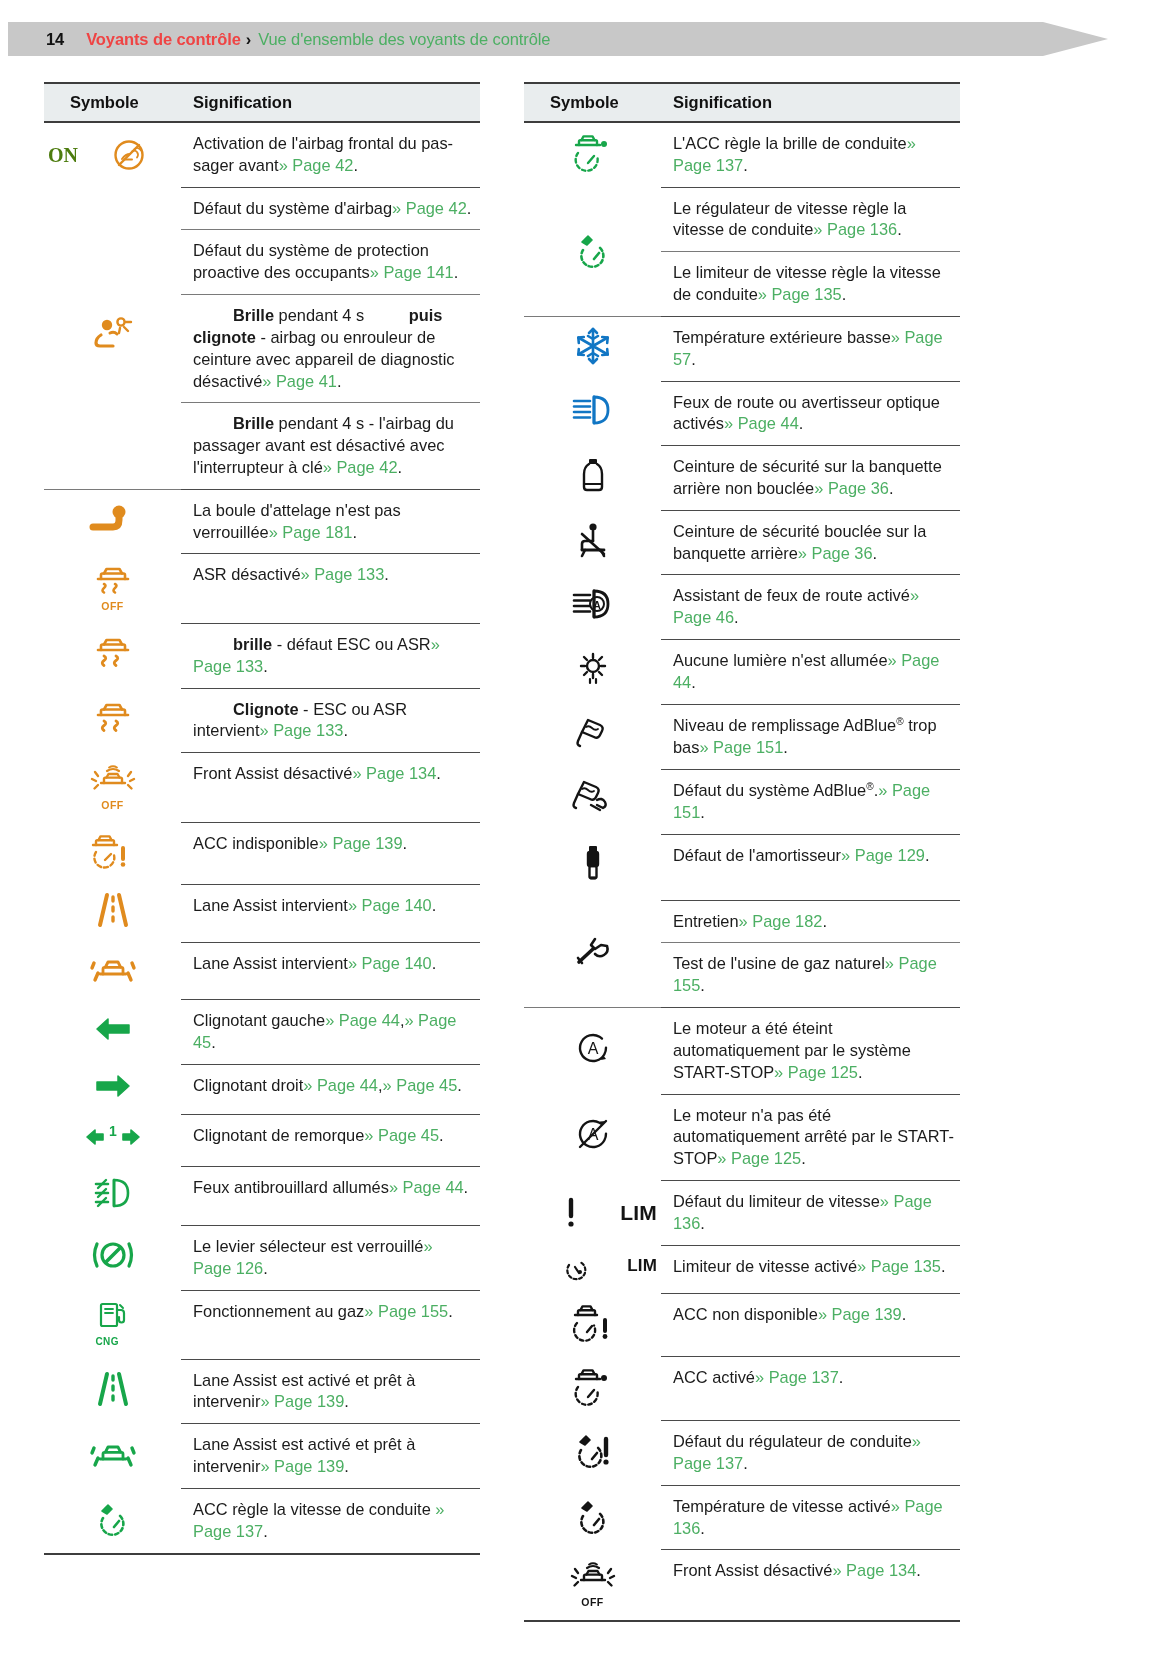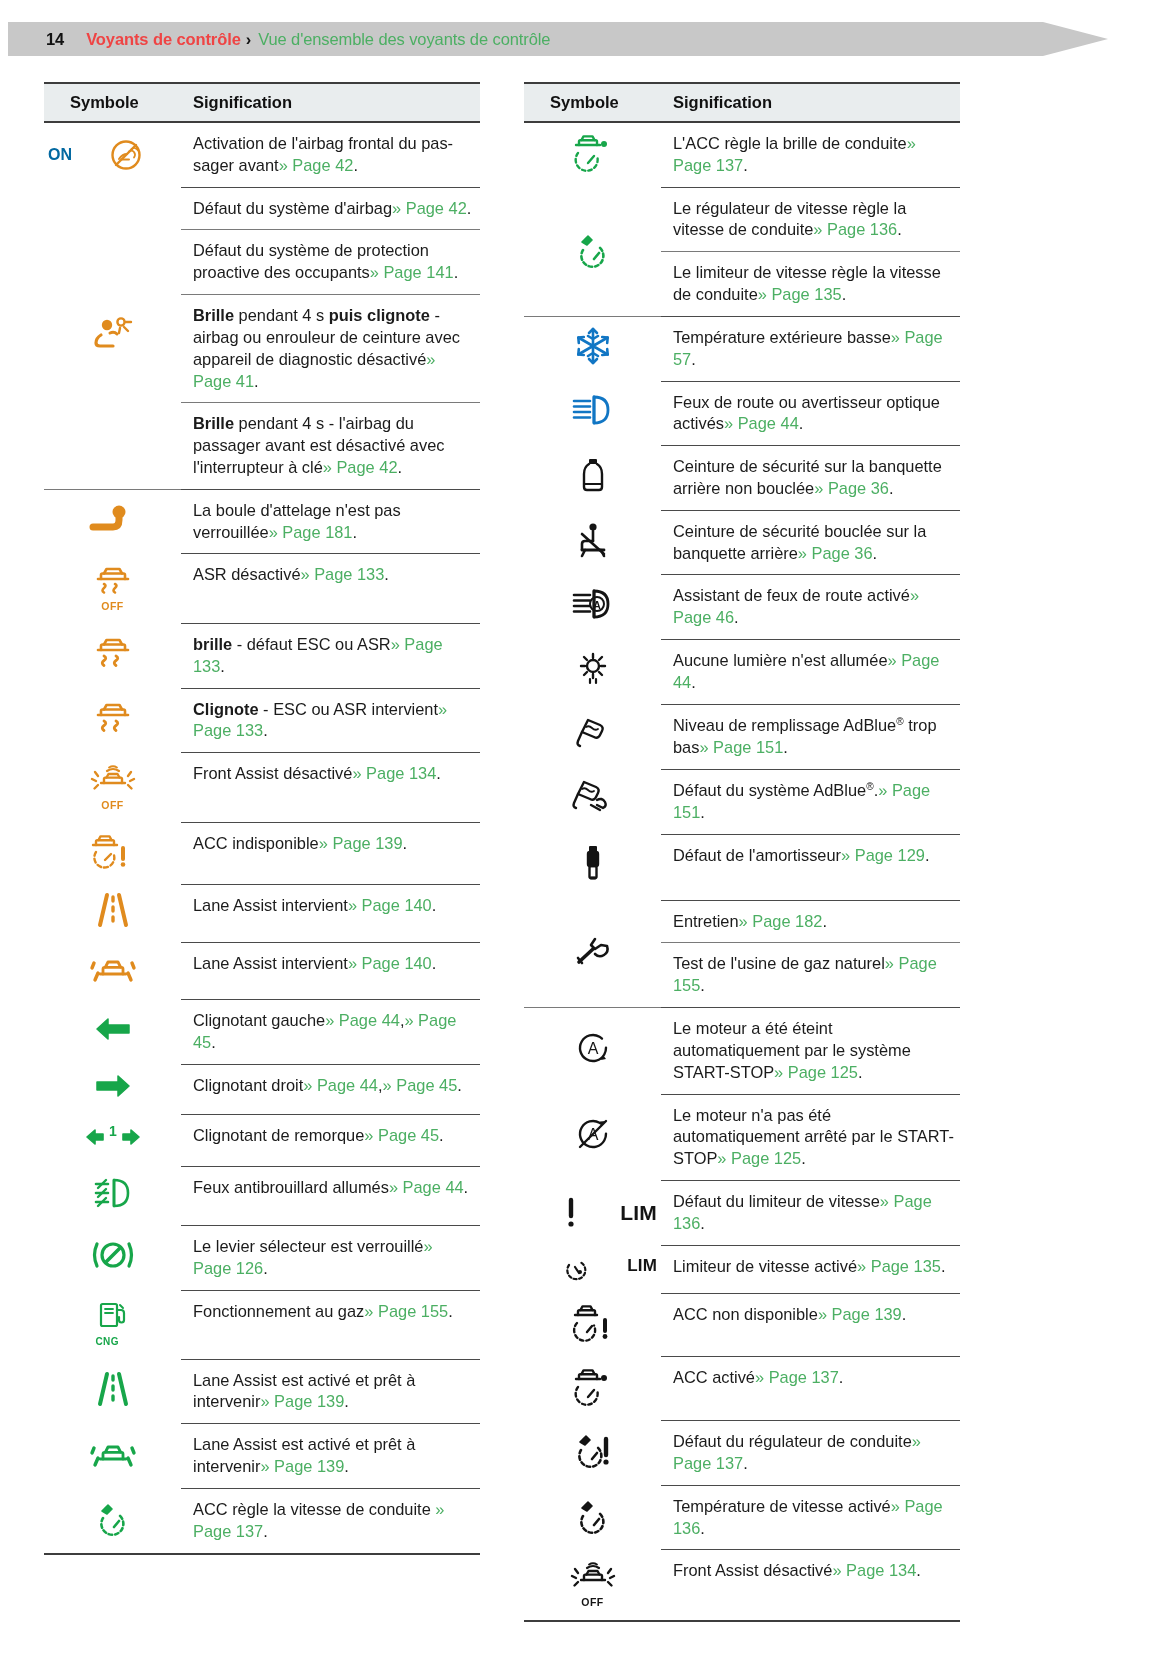--- a/index.html
+++ b/index.html
@@ -93,42 +93,42 @@
     vertical-align: middle;
     border-bottom: none;
   }
   table.sym tr.sub td {
     border-bottom: 1.4px solid #7a7a7a;
   }
   table.sym tr:last-child td { border-bottom: 2.2px solid #3d3d3d; }
 
   .meaning { color: #1b1b1b; }
   .ref { color: #4caf63; }
-  .bold { font-weight: bold; }
+  .bold { font-weight: bold; margin-left: 40px; }
   .sup { font-size: 0.62em; vertical-align: super; }
 
   
   .icon-wrap {
     display: inline-flex;
     align-items: center;
     justify-content: center;
     width: 100%;
   }
   .ic-orange { color: #e08b1e; }
   .ic-green  { color: #17a64a; }
   .ic-black  { color: #141414; }
   .ic-blue   { color: #1176c4; }
   svg { display: block; }
 
   .on-txt {
-    font-size: 16px;
+    font-size: 20px;
     font-weight: bold;
     letter-spacing: 0px;
-    color: #0369a1;
-    font-family: Liberation Sans, sans-serif;
+    color: #4d7c0f;
+    font-family: Liberation Serif, serif;
   }
   .lim-txt {
     font-size: 21px;
     font-weight: bold;
     color: #141414;
     letter-spacing: 0.2px;
   }
   .row-flex { display: flex; align-items: center; justify-content: center; gap: 3px; }
 </style>
 </head>

